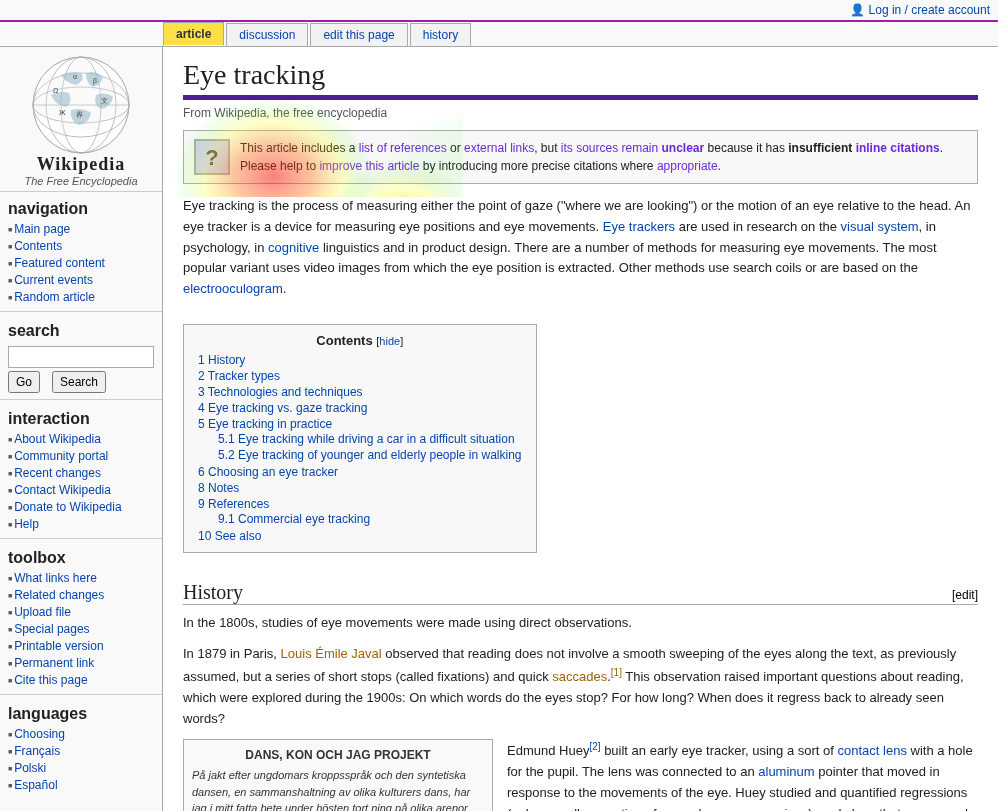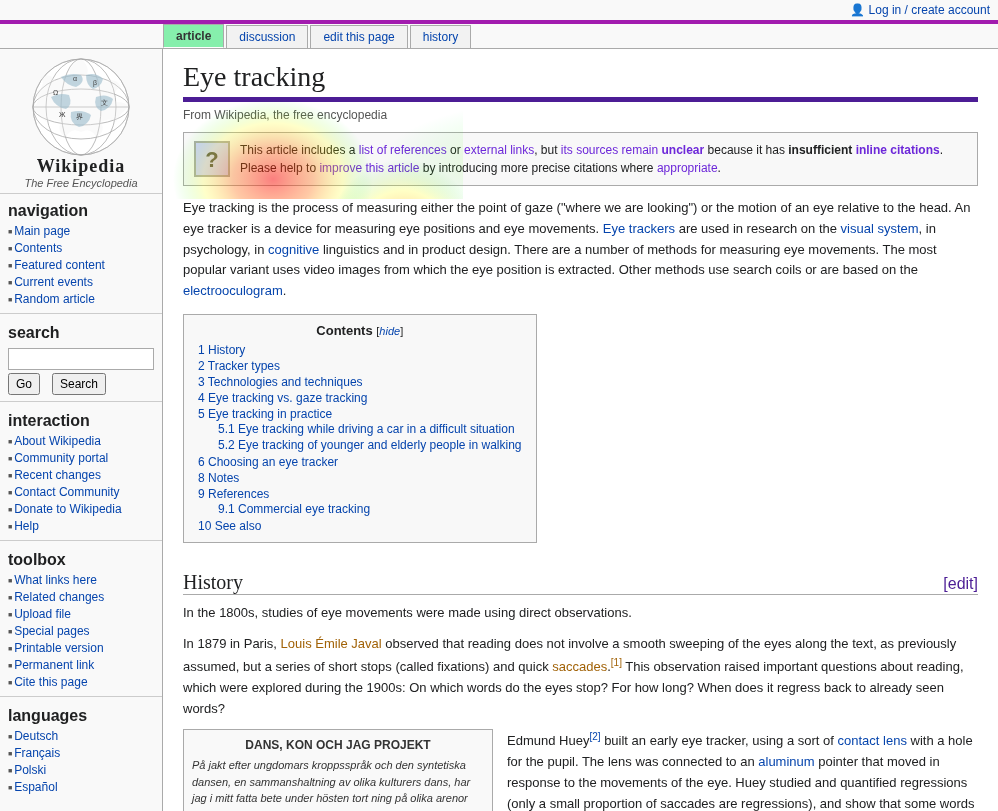--- a/index.html
+++ b/index.html
@@ -2,21 +2,21 @@
 <html><head>
   <meta charset="utf-8">
   <style>
     * { margin: 0; padding: 0; box-sizing: border-box; }
     body { font-family: sans-serif; font-size: 13px; background: #f6f6f6; color: #202122; }
 
     #outer { display: flex; flex-direction: column; min-height: 811px; }
 
     #top-bar {
       background: #f9f9f9;
-      border-bottom: 4px solid #a21caf;
+      border-bottom: 2px solid #a21caf;
       text-align: right;
       padding: 3px 8px;
       font-size: 12px;
     }
     #top-bar a { color: #0645ad; text-decoration: none; }
 
     #tabs-bar {
       background: #f9f9f9;
       border-bottom: 1px solid #aaa;
       padding: 0 0 0 163px;
@@ -28,21 +28,21 @@
       border: 1px solid #aaa;
       border-bottom: none;
       margin-right: 2px;
       cursor: pointer;
       font-size: 12px;
       background: #f2f2f2;
       color: #0645ad;
       text-decoration: none;
     }
     .tab.active {
-      background: #86efac;
+      background: #fde047;
       border-bottom: 1px solid #fff;
       color: #333;
       font-weight: bold;
     }
 
     #layout { display: flex; flex: 1; }
 
     #sidebar {
       width: 163px;
       min-width: 163px;
@@ -150,60 +150,60 @@
       font-size: 22px;
       font-weight: bold;
       color: #555;
     }
     .notice-text a { color: #6d28d9; text-decoration: none; }
     .notice-text strong { font-weight: bold; }
 
     #intro-text {
       font-size: 13px;
       line-height: 1.6;
-      margin-bottom: 12px;
+      margin-bottom: 24px;
     }
     #intro-text a { color: #0645ad; text-decoration: none; }
 
     .toc-box {
       border: 1px solid #aaa;
       background: #f8f8f8;
       display: inline-block;
       padding: 8px 14px;
       margin-bottom: 14px;
       min-width: 300px;
       max-width: 500px;
       font-size: 12px;
     }
     .toc-title {
       font-weight: bold;
       text-align: center;
       margin-bottom: 4px;
       font-size: 13px;
     }
     .toc-title span { font-weight: normal; font-size: 11px; }
-    .toc-title a { color: #0645ad; text-decoration: none; font-style: italic; }
+    .toc-title a { color: #0645ad; text-decoration: none; }
     .toc-list { list-style: none; }
     .toc-list li { padding: 1px 0; }
     .toc-list li a { color: #0645ad; text-decoration: none; }
     .toc-sub { padding-left: 20px; }
 
     .section-title {
       font-family: 'Linux Libertine', 'Georgia', serif;
       font-size: 20px;
       font-weight: normal;
       border-bottom: 1px solid #aaa;
       margin: 14px 0 8px 0;
       display: flex;
       justify-content: space-between;
       align-items: baseline;
     }
     .section-title .edit-link {
-      font-size: 16px;
-      color: #4c1d95;
+      font-size: 12px;
+      color: #000000;
       text-decoration: none;
       font-family: sans-serif;
     }
 
     .body-text {
       font-size: 13px;
       line-height: 1.6;
       margin-bottom: 10px;
     }
     .body-text a { color: #a16207; text-decoration: none; }
@@ -313,21 +313,21 @@
       </div>
 
       <div class="divider"></div>
 
       <div class="sidebar-section">
         <div class="sidebar-section-title">interaction</div>
         <ul>
           <li><a href="#">About Wikipedia</a></li>
           <li><a href="#">Community portal</a></li>
           <li><a href="#">Recent changes</a></li>
-          <li><a href="#">Contact Community</a></li>
+          <li><a href="#">Contact Wikipedia</a></li>
           <li><a href="#">Donate to Wikipedia</a></li>
           <li><a href="#">Help</a></li>
         </ul>
       </div>
 
       <div class="divider"></div>
 
       <div class="sidebar-section">
         <div class="sidebar-section-title">toolbox</div>
         <ul>
@@ -339,21 +339,21 @@
           <li><a href="#">Permanent link</a></li>
           <li><a href="#">Cite this page</a></li>
         </ul>
       </div>
 
       <div class="divider"></div>
 
       <div class="sidebar-section">
         <div class="sidebar-section-title">languages</div>
         <ul>
-          <li><a href="#">Deutsch</a></li>
+          <li><a href="#">Choosing</a></li>
           <li><a href="#">Français</a></li>
           <li><a href="#">Polski</a></li>
           <li><a href="#">Español</a></li>
         </ul>
       </div>
 
     </div>
 
     <div id="content">
 

